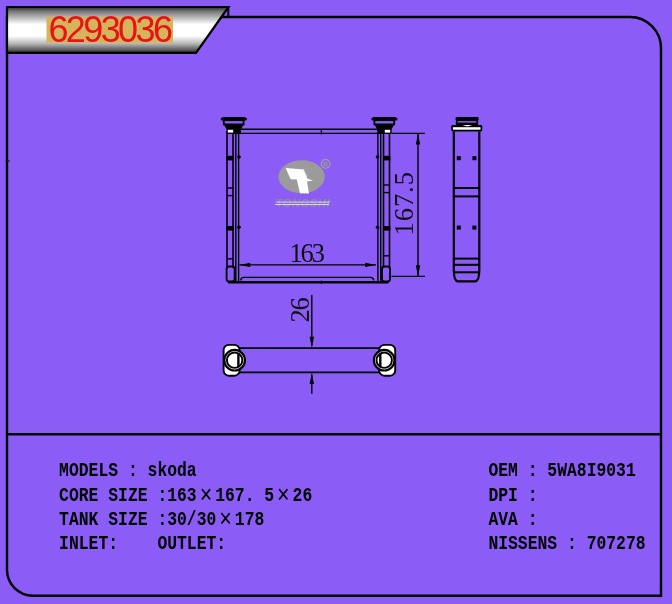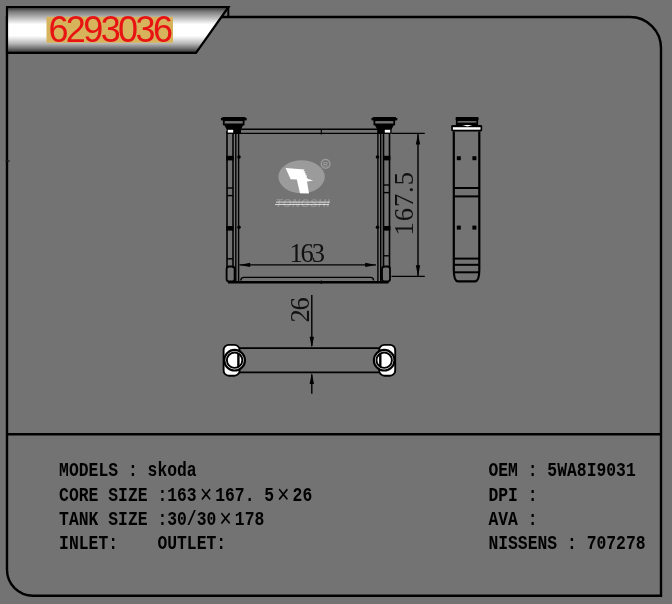--- a/index.html
+++ b/index.html
@@ -1,16 +1,16 @@
 <!DOCTYPE html>
 <html><head>
 <meta charset="utf-8">
 <style>
   html,body{margin:0;padding:0;background:#fff;}
-  #page{position:relative;width:672px;height:604px;background:#737373;overflow:hidden;}
+  #page{position:relative;width:672px;height:604px;background:#8b5cf6;overflow:hidden;}
   svg{position:absolute;left:0;top:0;}
 </style>
 </head>
 <body>
 <div id="page">
 <svg width="672" height="604" viewBox="0 0 672 604" xmlns="http://www.w3.org/2000/svg">
 <defs>
   <linearGradient id="metal" x1="0" y1="0" x2="0" y2="1">
     <stop offset="0" stop-color="#2e2e2e"></stop>
     <stop offset="0.10" stop-color="#7a7a7a"></stop>

